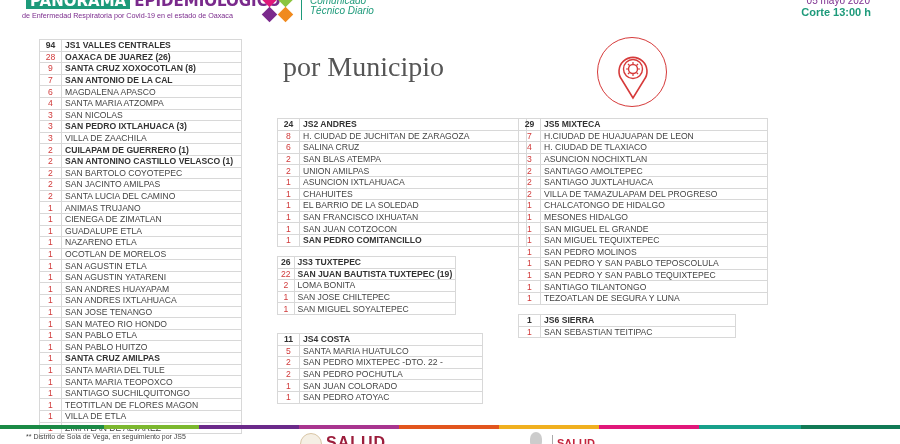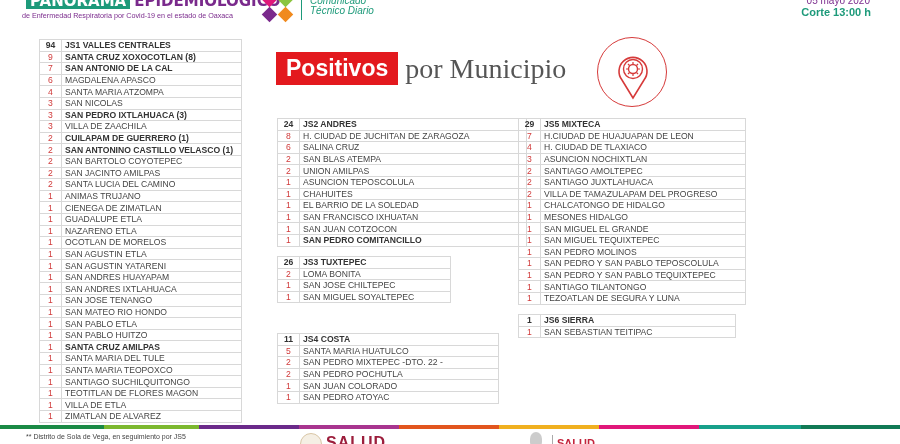--- a/index.html
+++ b/index.html
@@ -47,22 +47,22 @@
   table.js td { border: 1px solid #d8d8d8; height: 11.6px; line-height: 10px; padding: 0 3px; white-space: nowrap; }
   table.js td.n { text-align: center; color: #d03a3a; width: 22px; }
   table.js td.m { color: #444; }
   table.js tr.head td { font-weight: bold; color: #333; }
   table.js tr.head td.n { color: #333; }
   table.js tr.bold td.m { font-weight: bold; color: #333; }
 
   #t1 { left: 39px; top: 39px; width: 203px; }
   #t2 { left: 277px; top: 118px; width: 250px; }
   #t3 { left: 277px; top: 256px; width: 174px; }
-  #t4 { left: 277px; top: 333px; width: 222px; }
-  #t5 { left: 518px; top: 118px; width: 228px; }
+  #t4 { left: 277px; top: 333px; width: 206px; }
+  #t5 { left: 518px; top: 118px; width: 250px; }
   #t6 { left: 518px; top: 314px; width: 218px; }
 
   
   .color-bar { position: absolute; left: 0; top: 425px; width: 900px; height: 4px; display: flex; }
   .color-bar span { display: block; height: 100%; }
   .foot-note { position: absolute; left: 26px; top: 433px; font-size: 7px; color: #444; white-space: nowrap; }
   .salud {
     position: absolute; left: 326px; top: 435px; color: #9c1e3c; font-weight: bold; font-size: 16px;
     letter-spacing: 1px; line-height: 16px;
   }
@@ -89,21 +89,20 @@
 </svg>
 <div class="hdr-divider"></div>
 <div class="hdr-comm">
   <div>Comunicado</div>
   <div>Técnico Diario</div>
 </div>
 <div class="hdr-date">05 mayo 2020</div>
 <div class="hdr-corte">Corte 13:00 h</div>
 
 <div class="title-wrap">
-  <div class="pos-box">Positivos</div>
   <div class="por-mun">por Municipio</div>
 </div>
 <div class="pin-icon">
   <svg width="70" height="70" viewBox="0 0 70 70">
     <path d="M35 60 L24 42 A14 14 0 1 1 46 42 Z" fill="none" stroke="#d63a3a" stroke-width="1.6"></path>
     <circle cx="35" cy="31" r="9.5" fill="none" stroke="#d63a3a" stroke-width="1.4"></circle>
     <circle cx="35" cy="31" r="4.5" fill="none" stroke="#d63a3a" stroke-width="1.4"></circle>
     <g stroke="#d63a3a" stroke-width="1.2">
       <line x1="35" y1="24" x2="35" y2="26"></line>
         <line x1="35" y1="36" x2="35" y2="38"></line>
@@ -117,20 +116,24 @@
   </svg>
 </div>
 
 <table class="js" id="t1">
     <tbody>
       <tr class="head">
         <td class="n">94</td>
         <td class="m">JS1 VALLES CENTRALES</td>
       </tr>
       <tr class=" bold">
+        <td class="n">28</td>
+        <td class="m">OAXACA DE JUAREZ (26)</td>
+      </tr>
+      <tr class=" bold">
         <td class="n">9</td>
         <td class="m">SANTA CRUZ XOXOCOTLAN (8)</td>
       </tr>
       <tr class=" bold">
         <td class="n">7</td>
         <td class="m">SAN ANTONIO DE LA CAL</td>
       </tr>
       <tr class="">
         <td class="n">6</td>
         <td class="m">MAGDALENA APASCO</td>
@@ -270,21 +273,21 @@
       <tr class="">
         <td class="n">2</td>
         <td class="m">SAN BLAS ATEMPA</td>
       </tr>
       <tr class="">
         <td class="n">2</td>
         <td class="m">UNION AMILPAS</td>
       </tr>
       <tr class="">
         <td class="n">1</td>
-        <td class="m">ASUNCION TEPOSCOLULA</td>
+        <td class="m">ASUNCION IXTLAHUACA</td>
       </tr>
       <tr class="">
         <td class="n">1</td>
         <td class="m">CHAHUITES</td>
       </tr>
       <tr class="">
         <td class="n">1</td>
         <td class="m">EL BARRIO DE LA SOLEDAD</td>
       </tr>
       <tr class="">
@@ -299,20 +302,24 @@
         <td class="n">1</td>
         <td class="m">SAN PEDRO COMITANCILLO</td>
       </tr>
     </tbody>
   </table>
 <table class="js" id="t3">
     <tbody>
       <tr class="head">
         <td class="n">26</td>
         <td class="m">JS3 TUXTEPEC</td>
+      </tr>
+      <tr class=" bold">
+        <td class="n">22</td>
+        <td class="m">SAN JUAN BAUTISTA TUXTEPEC (19)</td>
       </tr>
       <tr class="">
         <td class="n">2</td>
         <td class="m">LOMA BONITA</td>
       </tr>
       <tr class="">
         <td class="n">1</td>
         <td class="m">SAN JOSE CHILTEPEC</td>
       </tr>
       <tr class="">

